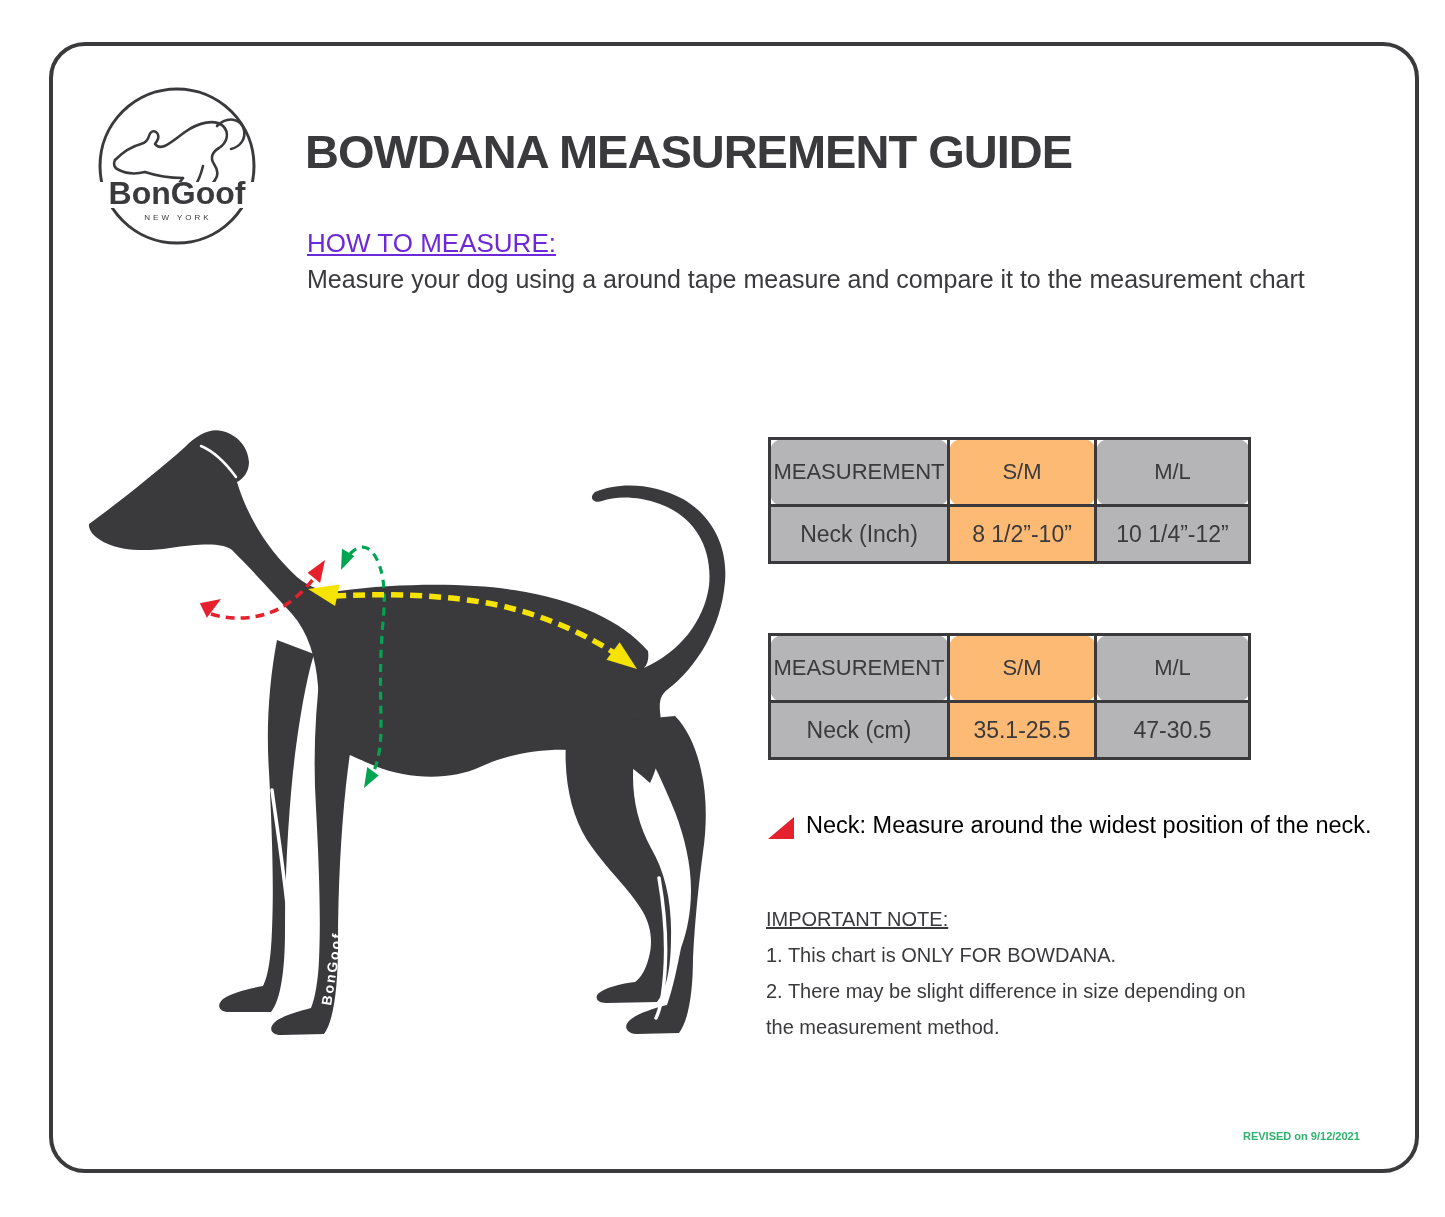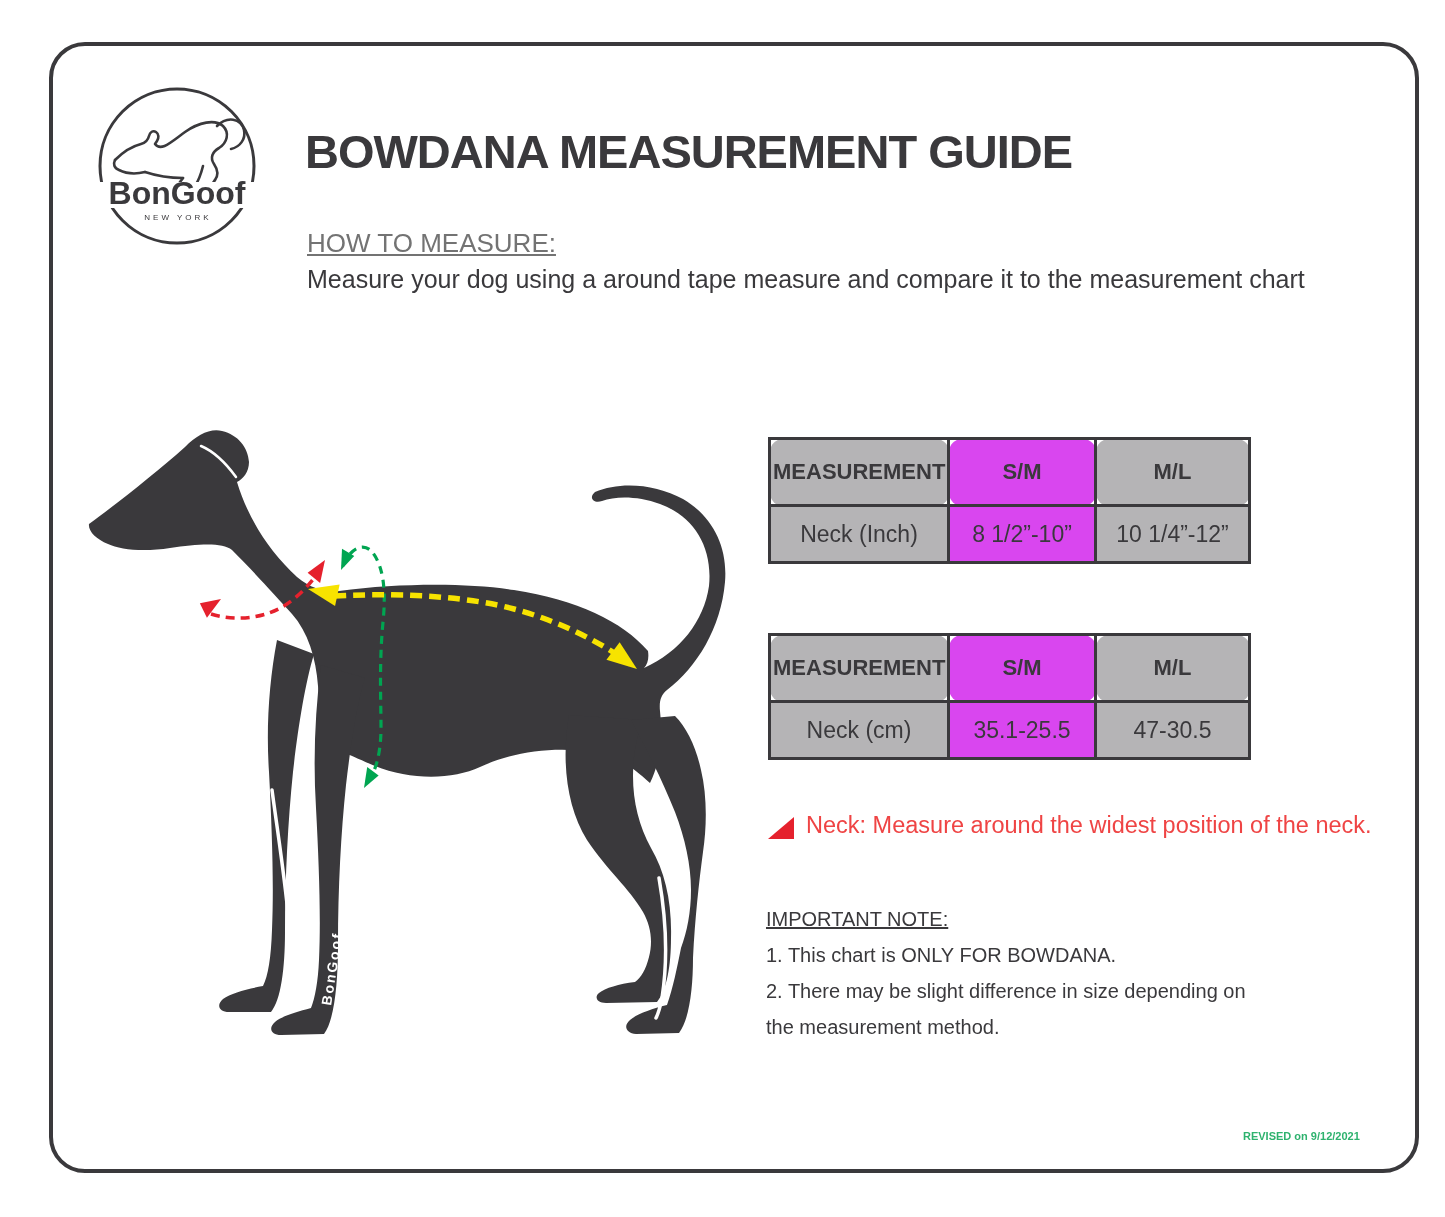--- a/index.html
+++ b/index.html
@@ -11,43 +11,43 @@
     position:absolute;left:38px;top:42px;width:1370px;height:1131px;
     box-sizing:border-box;border:4px solid #3a393c;border-radius:36px;background:#fff;
   }
   .logo{position:absolute;left:86px;top:84px;width:160px;height:164px;}
   .title{
     position:absolute;left:294px;top:124px;font-size:47px;font-weight:800;
     letter-spacing:-1px;white-space:nowrap;color:#3a393c;
   }
   .how-heading{
     position:absolute;left:296px;top:228px;font-size:26px;
-    text-decoration:underline;color:#737373;
+    text-decoration:underline;color:#6d28d9;
   }
   .how-body{
     position:absolute;left:296px;top:261px;font-size:25px;line-height:37px;color:#3a393c;
     white-space:nowrap;
   }
   .dog-svg{position:absolute;left:60px;top:420px;}
   .size-table{
     position:absolute;left:757px;border-collapse:collapse;table-layout:fixed;width:480px;
   }
   .size-table.t1{top:437px;}
   .size-table.t2{top:633px;}
   .size-table th,.size-table td{
     border:3px solid #3a393c;text-align:center;vertical-align:middle;
     overflow:hidden;padding:0 2px;color:#3a393c;
   }
-  .size-table th{height:64px;font-size:22px;font-weight:bold;border-radius:13px;}
+  .size-table th{height:64px;font-size:22px;font-weight:normal;border-radius:13px;}
   .size-table td{height:54px;font-size:23px;font-weight:normal;}
   .cell-gray{background:#b5b4b6;}
-  .cell-white{background:#d946ef;}
+  .cell-white{background:#fdba74;}
   .neck-note{
     position:absolute;left:757px;top:812px;display:flex;align-items:flex-start;
-    font-size:23.5px;color:#ef4444;white-space:nowrap;
+    font-size:23.5px;color:#000000;white-space:nowrap;
   }
   .neck-note .tri{margin-top:5px;margin-right:12px;flex:0 0 auto;}
   .important{
     position:absolute;left:755px;top:901px;font-size:20px;line-height:36px;color:#3a393c;
   }
   .important .imp-heading{text-decoration:underline;}
   .important .imp-line{white-space:nowrap;}
   .revised{
     position:absolute;left:1232px;top:1130px;font-size:11px;font-weight:bold;
     color:#2eb26e;white-space:nowrap;

